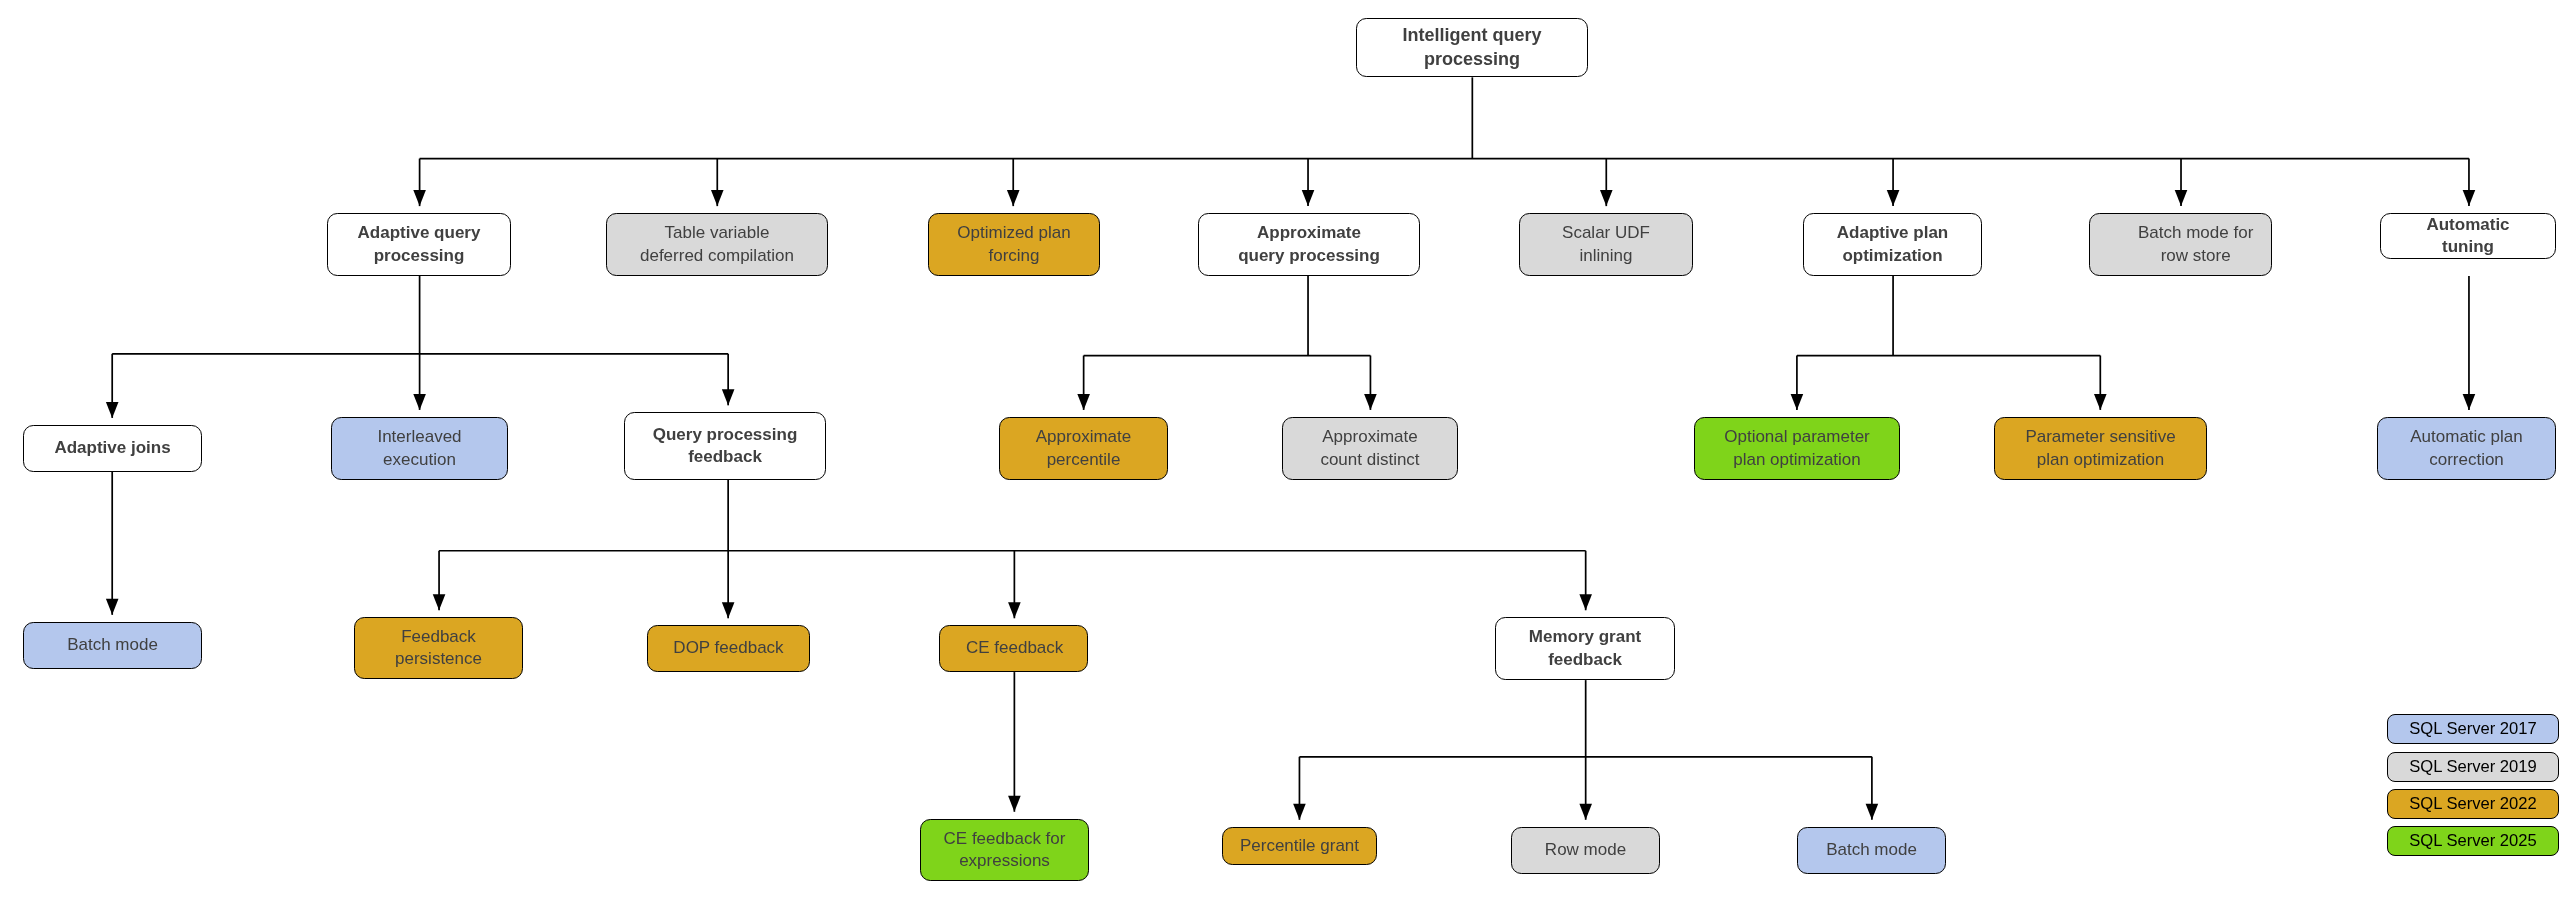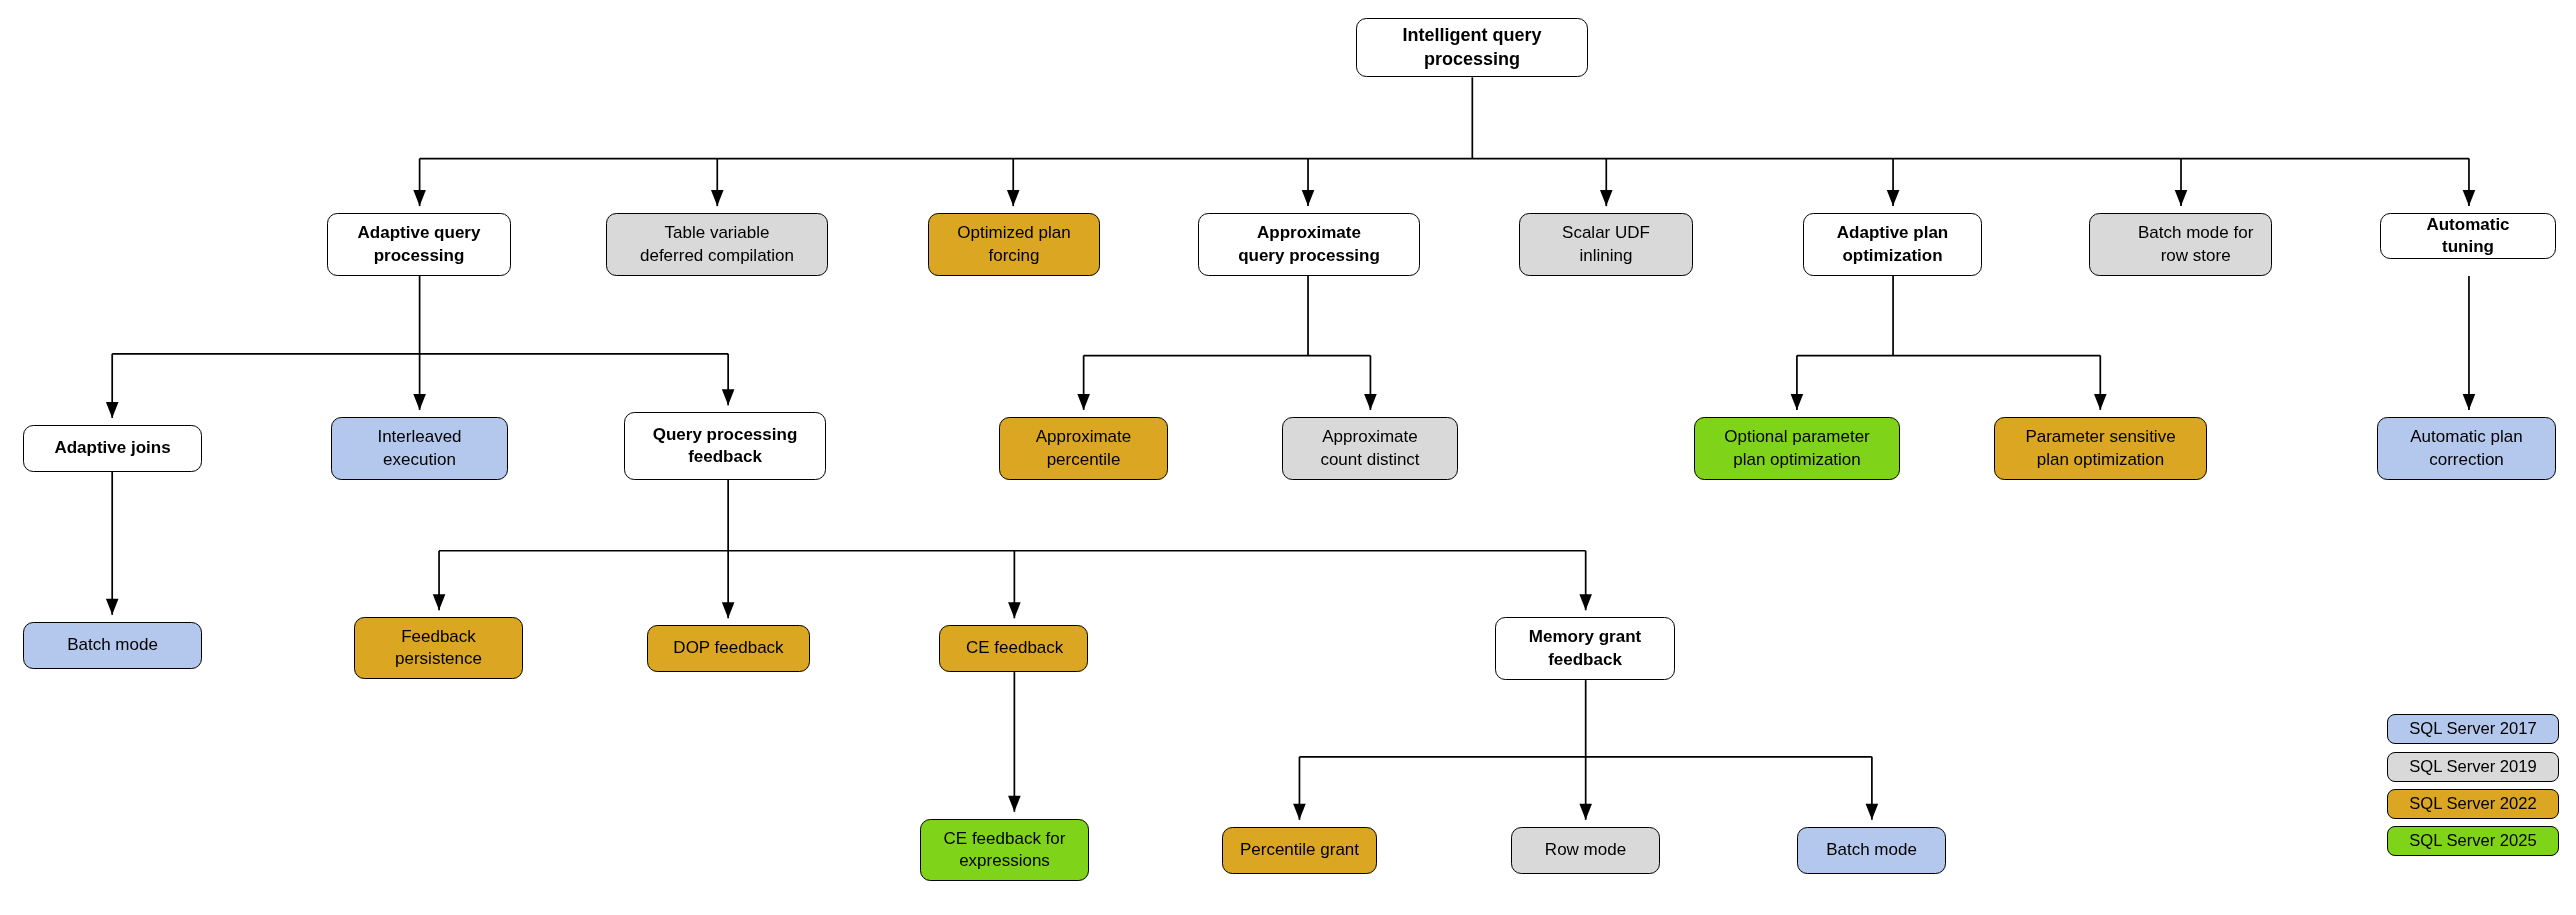--- a/index.html
+++ b/index.html
@@ -23,21 +23,21 @@
   }
   .node {
     position: absolute;
     border: 1.7px solid #000000;
     border-radius: 10.3px;
     background: #ffffff;
     display: flex;
     align-items: center;
     justify-content: center;
     text-align: center;
-    color: #000000;
+    color: #404040;
     font-size: 17px;
     line-height: 1.30;
     font-weight: 400;
     padding: 2.3px 5.7px;
     white-space: pre-line;
   }
   .node.bold { font-weight: bold; }
   .node.root { font-weight: bold; font-size: 18px; }
 
   .legend {
@@ -156,21 +156,21 @@
 correction</span></div>
       <div class="node" style="left: 23px; top: 622px; width: 179px; height: 47px; background: rgb(180, 199, 237);"><span>Batch mode</span></div>
       <div class="node" style="left: 354px; top: 617px; width: 169px; height: 62px; background: rgb(219, 166, 34);"><span>Feedback
 persistence</span></div>
       <div class="node" style="left: 647px; top: 625px; width: 163px; height: 47px; background: rgb(219, 166, 34);"><span>DOP feedback</span></div>
       <div class="node" style="left: 939px; top: 625px; width: 149px; height: 47px; background: rgb(219, 166, 34); padding-left: 8px;"><span>CE feedback</span></div>
       <div class="node bold" style="left: 1495px; top: 617px; width: 180px; height: 63px; background: rgb(255, 255, 255);"><span>Memory grant
 feedback</span></div>
       <div class="node" style="left: 920px; top: 819px; width: 169px; height: 62px; background: rgb(127, 212, 26);"><span>CE feedback for
 expressions</span></div>
-      <div class="node" style="left: 1222px; top: 827px; width: 155px; height: 47px; background: rgb(219, 166, 34);"><span>Percentile grant</span></div>
+      <div class="node" style="left: 1222px; top: 827px; width: 155px; height: 38px; background: rgb(219, 166, 34);"><span>Percentile grant</span></div>
       <div class="node" style="left: 1511px; top: 827px; width: 149px; height: 47px; background: rgb(217, 217, 217); align-items: center;"><span>Row mode</span></div>
       <div class="node" style="left: 1797px; top: 827px; width: 149px; height: 47px; background: rgb(180, 199, 237);"><span>Batch mode</span></div>
     </div>
   <div id="legend-layer">
       <div class="legend" style="left: 2387px; top: 714px; width: 172px; height: 30px; background: rgb(180, 199, 237);">
         <span>SQL Server 2017</span>
       </div>
       <div class="legend" style="left: 2387px; top: 752px; width: 172px; height: 30px; background: rgb(217, 217, 217);">
         <span>SQL Server 2019</span>
       </div>

